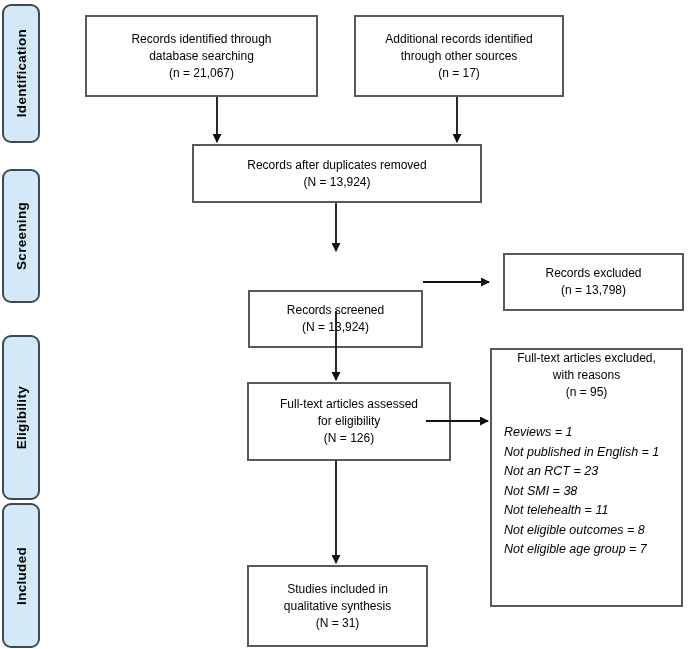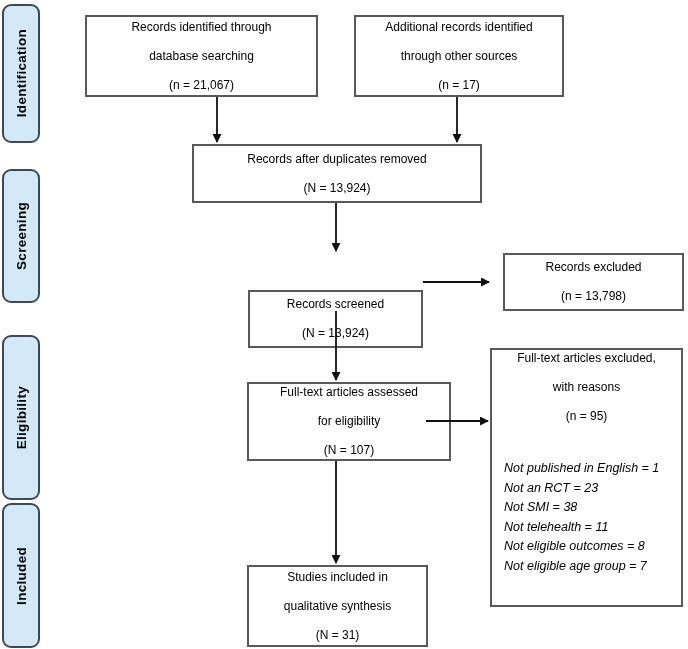--- a/index.html
+++ b/index.html
@@ -17,21 +17,20 @@
     box-sizing: border-box;
     background: #ffffff;
     border: 2px solid #595959;
     display: flex;
     flex-direction: column;
     align-items: center;
     justify-content: center;
     text-align: center;
     font-size: 12px;
     line-height: 17px;
-    gap: 12px;
   }
   .stage {
     position: absolute;
     box-sizing: border-box;
     left: 2px;
     width: 38px;
     background: #d3e9f7;
     border: 2px solid #3d4a55;
     border-radius: 9px;
     display: flex;
@@ -118,28 +117,29 @@
   </div>
 
   <div class="flowbox" id="box-excluded">
     <div>Records excluded</div>
     <div>(n = 13,798)</div>
   </div>
 
   <div class="flowbox" id="box-fulltext">
     <div>Full-text articles assessed</div>
     <div>for eligibility</div>
-    <div>(N = 107)</div>
+    <div>(N = 126)</div>
   </div>
 
   <div class="flowbox" id="box-reasons">
     <div>Full-text articles excluded,</div>
     <div>with reasons</div>
     <div>(n = 95)</div>
     <div class="reasons-list">
+      <div>Reviews = 1</div>
       <div>Not published in English = 1</div>
       <div>Not an RCT = 23</div>
       <div>Not SMI = 38</div>
       <div>Not telehealth = 11</div>
       <div>Not eligible outcomes = 8</div>
       <div>Not eligible age group = 7</div>
     </div>
   </div>
 
   <div class="flowbox" id="box-included">

